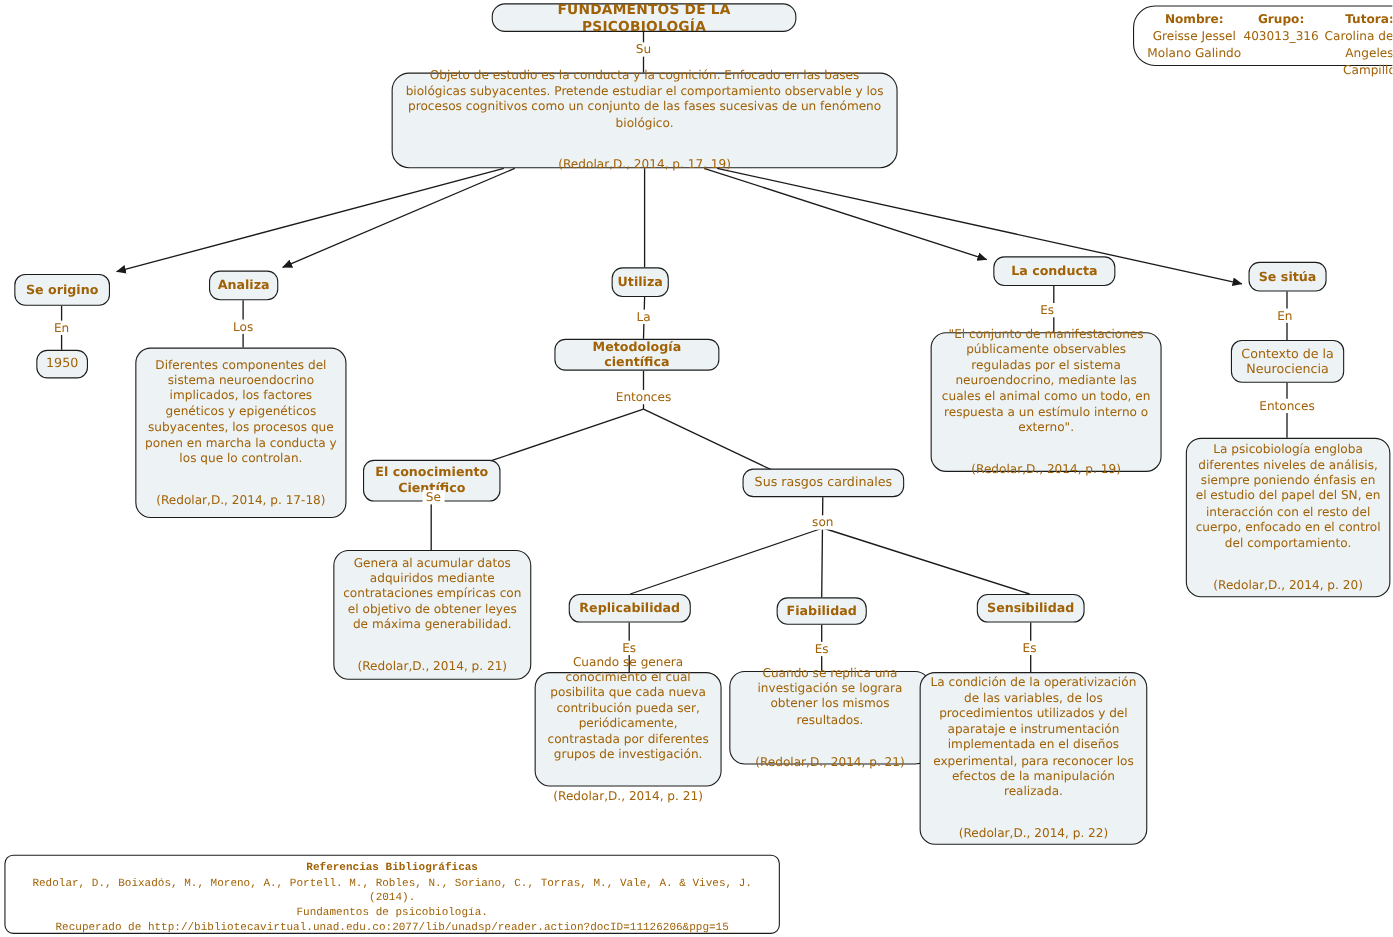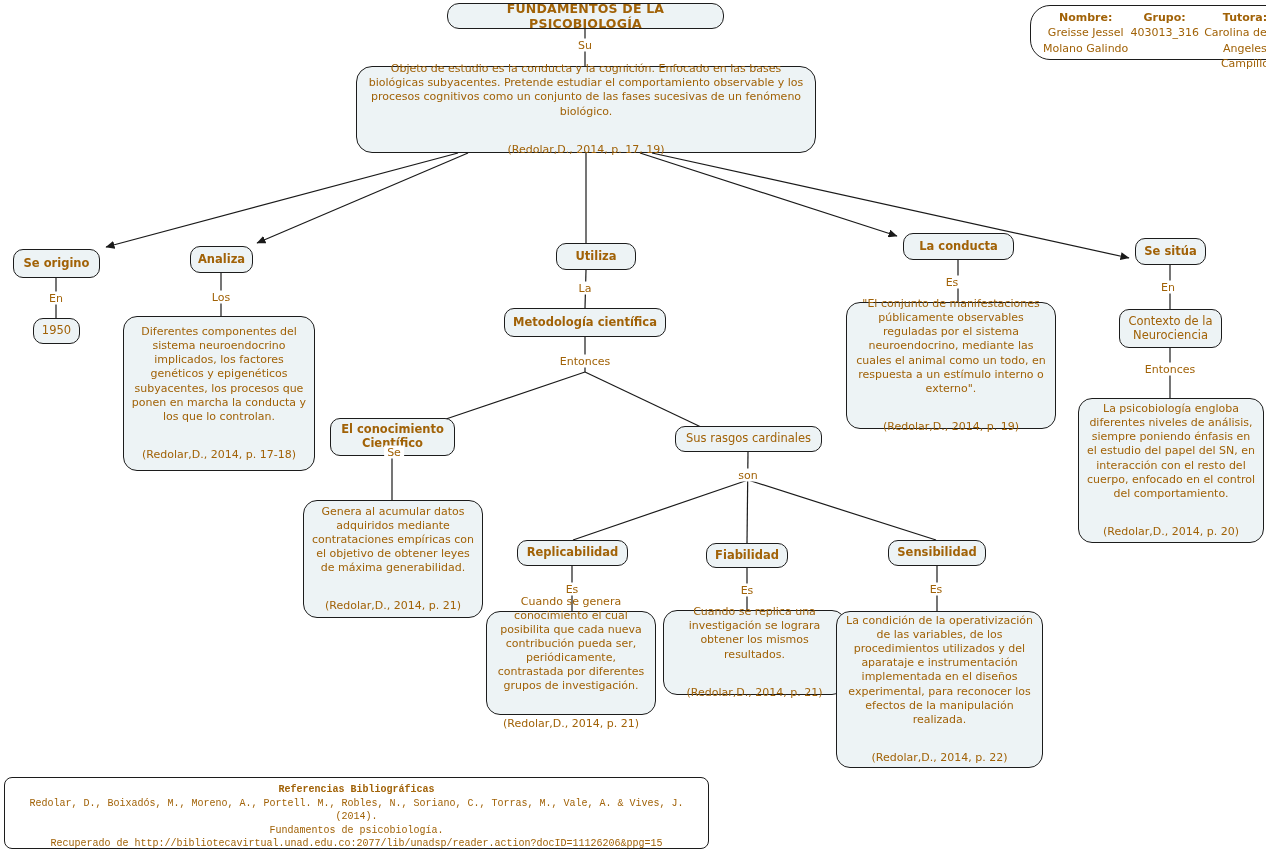--- a/index.html
+++ b/index.html
@@ -137,22 +137,22 @@
 
   <div class="node bold" style="left:13px;top:249px;width:87px;height:29px">Se origino</div>
   <div class="node" style="left:33px;top:318px;width:47px;height:26px">1950</div>
 
   <div class="node bold" style="left:190px;top:246px;width:63px;height:27px">Analiza</div>
   <div class="node detail" style="left:123px;top:316px;width:192px;height:155px">
     <span>Diferentes componentes del sistema neuroendocrino implicados, los factores genéticos y epigenéticos subyacentes, los procesos que ponen en marcha la conducta y los que lo controlan.</span>
     <span>(Redolar,D., 2014, p. 17-18)</span>
   </div>
 
-  <div class="node bold" style="left:556px;top:243px;width:80px;height:27px">Utiliza</div>
-  <div class="node bold" style="left:504px;top:308px;width:162px;height:29px">Metodología científica</div>
+  <div class="node bold" style="left:556px;top:243px;width:52px;height:27px">Utiliza</div>
+  <div class="node bold" style="left:504px;top:308px;width:150px;height:29px">Metodología científica</div>
 
   <div class="node bold" style="left:330px;top:418px;width:125px;height:38px">El conocimiento Científico</div>
   <div class="node detail" style="left:303px;top:500px;width:180px;height:118px">
     <span>Genera al acumular datos adquiridos mediante contrataciones empíricas con el objetivo de obtener leyes de máxima generabilidad.</span>
     <span>(Redolar,D., 2014, p. 21)</span>
   </div>
 
   <div class="node" style="left:675px;top:426px;width:147px;height:26px">Sus rasgos cardinales</div>
 
   <div class="node bold" style="left:517px;top:540px;width:111px;height:26px">Replicabilidad</div>

